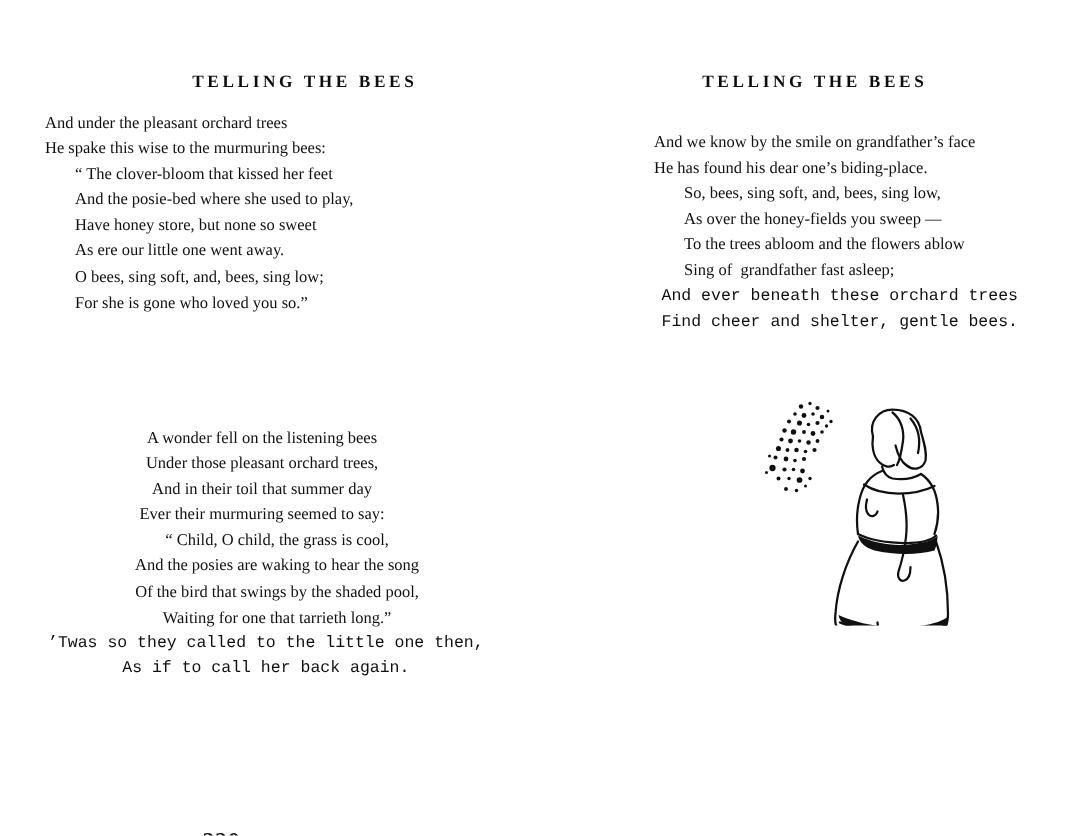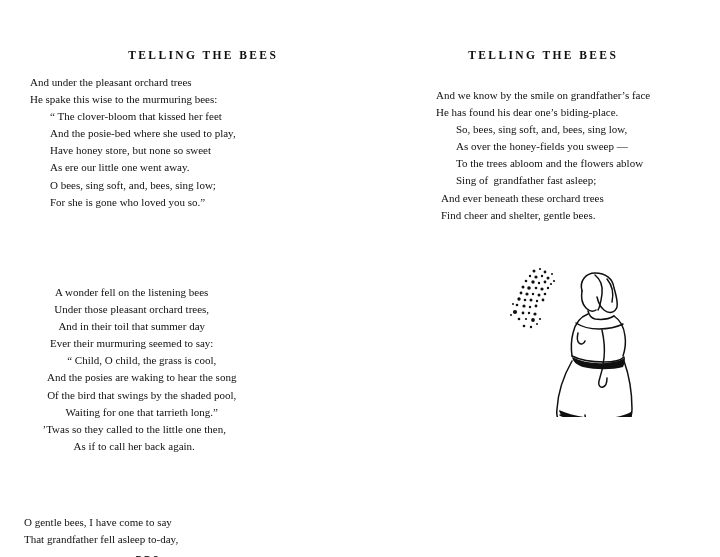--- a/index.html
+++ b/index.html
@@ -57,21 +57,21 @@
   .verse-line {
     margin: 0;
     padding: 0;
     white-space: pre;
     font-size: 11px;
     line-height: 17.1px;
   }
 
   
   .ind-0 { padding-left: 0px; }
-  .ind-1 { padding-left: 5px; }
+  .ind-1 { padding-left: 5px; font-family: Liberation Mono, monospace; }
   .ind-3 { padding-left: 20px; }
 
   
   #left-stanza-1 { left: 30px; top: 45px;  }
   #left-stanza-2 { left: 27px; top: 255px; text-align: center; }
   #left-stanza-3 { left: 24px; top: 485px; }
 
   
   #right-stanza-1 { left: 76px; top: 58px; }
 
@@ -99,21 +99,20 @@
 <div class="book-spread">
 
   <div class="page page-left">
 
     <div class="running-head">TELLING THE BEES</div>
 
     <div class="poem-body" id="left-stanza-1"><div class="verse-line ind-0">And under the pleasant orchard trees</div><div class="verse-line ind-0">He spake this wise to the murmuring bees:</div><div class="verse-line ind-3">“ The clover-bloom that kissed her feet</div><div class="verse-line ind-3">And the posie-bed where she used to play,</div><div class="verse-line ind-3">Have honey store, but none so sweet</div><div class="verse-line ind-3">As ere our little one went away.</div><div class="verse-line ind-3">O bees, sing soft, and, bees, sing low;</div><div class="verse-line ind-3">For she is gone who loved you so.”</div></div>
 
     <div class="poem-body" id="left-stanza-2"><div class="verse-line ind-0">A wonder fell on the listening bees</div><div class="verse-line ind-0">Under those pleasant orchard trees,</div><div class="verse-line ind-0">And in their toil that summer day</div><div class="verse-line ind-0">Ever their murmuring seemed to say:</div><div class="verse-line ind-3">“ Child, O child, the grass is cool,</div><div class="verse-line ind-3">And the posies are waking to hear the song</div><div class="verse-line ind-3">Of the bird that swings by the shaded pool,</div><div class="verse-line ind-3">Waiting for one that tarrieth long.”</div><div class="verse-line ind-1">’Twas so they called to the little one then,</div><div class="verse-line ind-1">As if to call her back again.</div></div>
 
-    <div class="poem-body" id="left-stanza-3"><div class="verse-line ind-0">O gentle bees, I have come to say</div><div class="verse-line ind-0">That grandfather fell asleep to-day,</div></div>
 
     <div class="folio" id="folio-left">220</div>
   </div>
 
   <div class="page page-right">
 
     <div class="running-head">TELLING THE BEES</div>
 
     <div class="poem-body" id="right-stanza-1"><div class="verse-line ind-0">And we know by the smile on grandfather’s face</div><div class="verse-line ind-0">He has found his dear one’s biding-place.</div><div class="verse-line ind-3">So, bees, sing soft, and, bees, sing low,</div><div class="verse-line ind-3">As over the honey-fields you sweep —</div><div class="verse-line ind-3">To the trees abloom and the flowers ablow</div><div class="verse-line ind-3">Sing of  grandfather fast asleep;</div><div class="verse-line ind-1">And ever beneath these orchard trees</div><div class="verse-line ind-1">Find cheer and shelter, gentle bees.</div></div>
 

